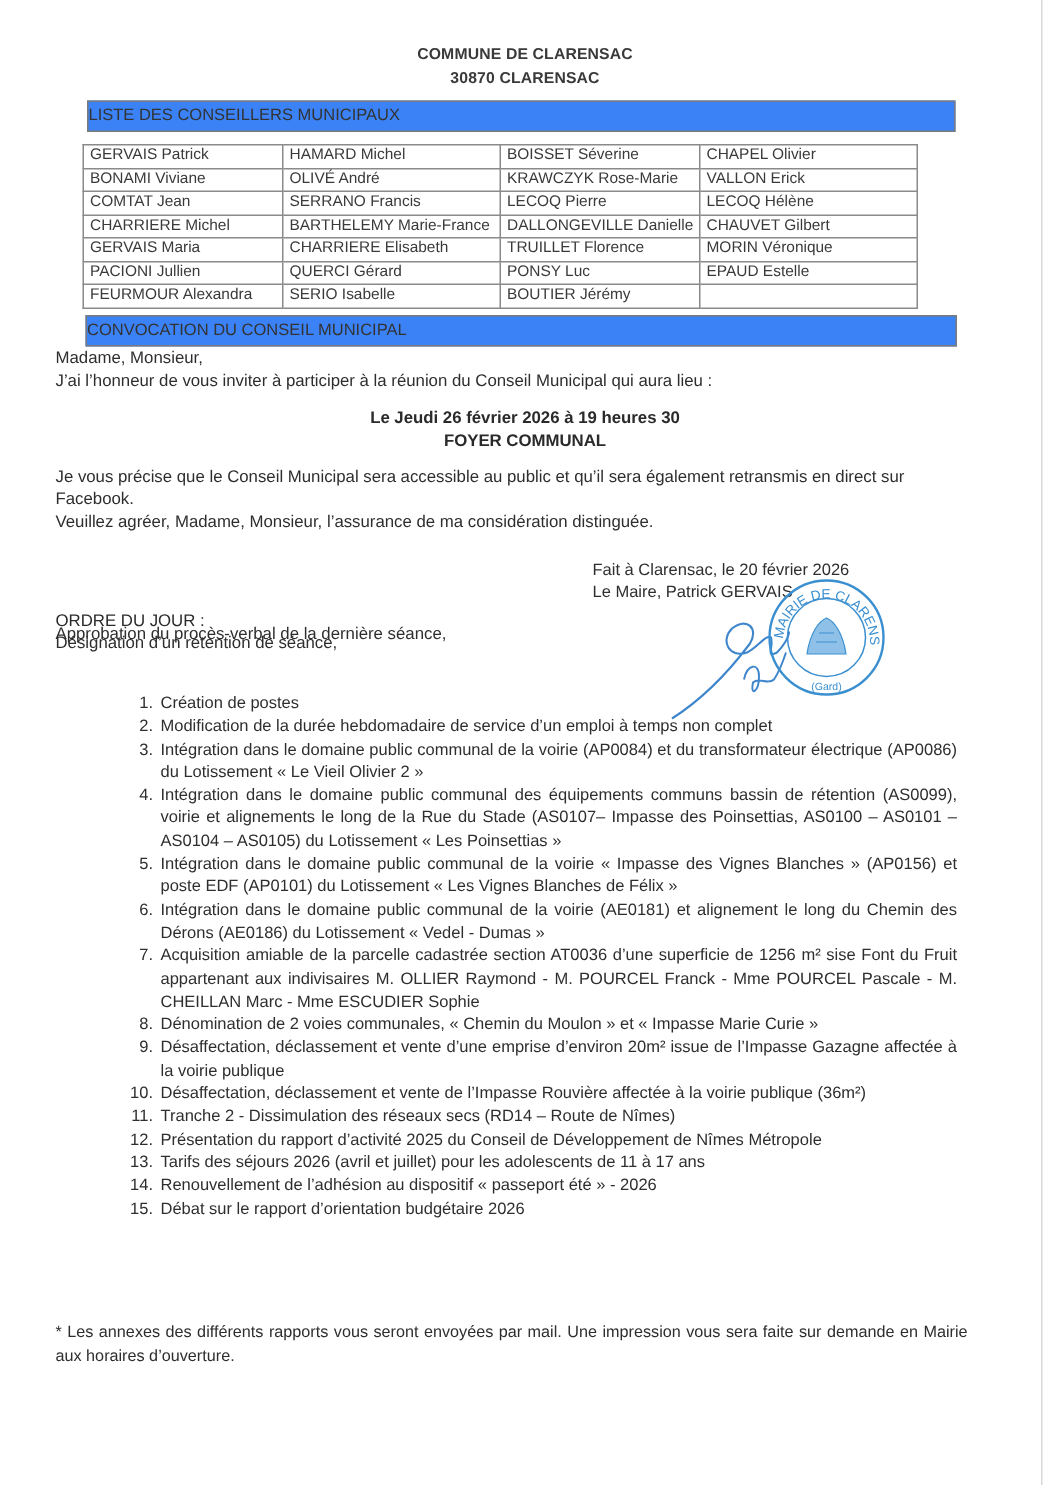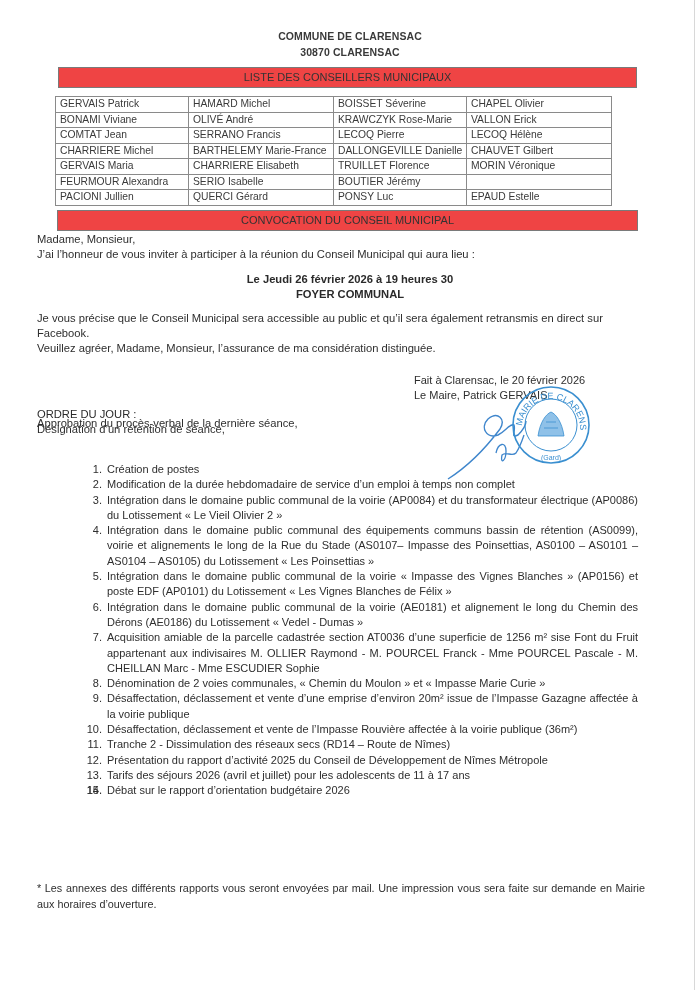--- a/index.html
+++ b/index.html
@@ -3,38 +3,38 @@
 <meta charset="utf-8">
 <style>
   html, body { margin: 0; padding: 0; }
   body {
     width: 700px; height: 990px; background: #ffffff; position: relative; overflow: hidden;
     font-family: "Liberation Sans", sans-serif; color: #2a2a2a;
   }
   .edge-line { position: absolute; left: 694px; top: 0; width: 1px; height: 990px; background: #d8d8d8; }
   .header { position: absolute; top: 28px; left: 0; width: 700px; text-align: center; font-size: 10.5px; font-weight: bold; line-height: 16px; color: #3a3a3a; letter-spacing: 0.1px; }
   .box-title {
-    position: absolute; border: 1px solid #7a7a7a; text-align: center; font-size: 11px; color: #333;
-    line-height: 19px; height: 19px; background: #ef4444;
+    position: absolute; border: 1px solid #7a7a7a; text-align: left; font-size: 11px; color: #333;
+    line-height: 19px; height: 19px; background: #3b82f6;
   }
   .box-list { left: 58px; top: 67px; width: 577px; }
   .box-conv { left: 57px; top: 210px; width: 579px; }
   table.council {
     position: absolute; left: 55px; top: 96px; border-collapse: collapse; font-size: 10.3px; color: #3a3a3a;
   }
   table.council td {
     border: 1px solid #8a8a8a; padding: 0 0 0 4px; height: 14.5px; line-height: 14px; white-space: nowrap;
   }
   table.council td.c1 { width: 128px; }
   table.council td.c2 { width: 140px; margin-left: 29px; }
   table.council td.c3 { width: 128px; }
   table.council td.c4 { width: 140px; }
   .p { position: absolute; font-size: 11.2px; line-height: 15px; color: #2e2e2e; }
   .center-bold { position: absolute; left: 0; width: 700px; text-align: center; font-weight: bold; font-size: 11.2px; line-height: 15px; color: #2a2a2a; }
-  .signature-block { position: absolute; left: 395px; top: 373px; font-size: 11px; line-height: 15px; color: #2e2e2e; margin-left: 19px; }
+  .signature-block { position: absolute; left: 395px; top: 373px; font-size: 11px; line-height: 15px; color: #2e2e2e; }
   .stamp { position: absolute; left: 510px; top: 384px; width: 82px; height: 82px; }
   .sig { position: absolute; left: 440px; top: 395px; width: 110px; height: 90px; }
   .ordre-title { position: absolute; left: 37px; top: 407px; font-weight: normal; font-size: 11.2px; line-height: 15px; color: #2a2a2a; text-align: center; }
   ol.agenda { position: absolute; left: 78px; top: 462px; margin: 0; padding: 0; list-style: none; width: 560px; font-size: 11px; line-height: 15.3px; color: #2e2e2e; }
   ol.agenda li { position: relative; padding-left: 29px; text-align: justify; margin: 0; }
   ol.agenda li .num { position: absolute; left: 0; top: 0; width: 24px; text-align: right; }
   .footnote { position: absolute; left: 37px; top: 880px; width: 608px; font-size: 10.8px; line-height: 16px; color: #2e2e2e; text-align: justify; }
 </style>
 </head>
 <body>
@@ -74,30 +74,30 @@
       <td class="c3">DALLONGEVILLE Danielle</td>
       <td class="c4">CHAUVET Gilbert</td>
     </tr>
     <tr>
       <td class="c1">GERVAIS Maria</td>
       <td class="c2">CHARRIERE Elisabeth</td>
       <td class="c3">TRUILLET Florence</td>
       <td class="c4">MORIN Véronique</td>
     </tr>
     <tr>
+      <td class="c1">PACIONI Jullien</td>
+      <td class="c2">QUERCI Gérard</td>
+      <td class="c3">PONSY Luc</td>
+      <td class="c4">EPAUD Estelle</td>
+    </tr>
+    <tr>
       <td class="c1">FEURMOUR Alexandra</td>
       <td class="c2">SERIO Isabelle</td>
       <td class="c3">BOUTIER Jérémy</td>
       <td class="c4"></td>
-    </tr>
-    <tr>
-      <td class="c1">PACIONI Jullien</td>
-      <td class="c2">QUERCI Gérard</td>
-      <td class="c3">PONSY Luc</td>
-      <td class="c4">EPAUD Estelle</td>
     </tr>
   </tbody>
 </table>
 
 <div class="box-title box-conv">CONVOCATION DU CONSEIL MUNICIPAL</div>
 
 <div class="p" style="left:37px; top:232px;">Madame, Monsieur,</div>
 <div class="p" style="left:37px; top:247px; width:620px;">J’ai l’honneur de vous inviter à participer à la réunion du Conseil Municipal qui aura lieu :</div>
 
 <div class="center-bold" style="top:272px;">Le Jeudi 26 février 2026 à 19 heures 30</div>
@@ -141,17 +141,17 @@
   <li><span class="num">4.</span><span>Intégration dans le domaine public communal des équipements communs bassin de rétention (AS0099), voirie et alignements le long de la Rue du Stade (AS0107– Impasse des Poinsettias, AS0100 – AS0101 – AS0104 – AS0105) du Lotissement « Les Poinsettias »</span></li>
   <li><span class="num">5.</span><span>Intégration dans le domaine public communal de la voirie « Impasse des Vignes Blanches » (AP0156) et poste EDF (AP0101) du Lotissement « Les Vignes Blanches de Félix »</span></li>
   <li><span class="num">6.</span><span>Intégration dans le domaine public communal de la voirie (AE0181) et alignement le long du Chemin des Dérons (AE0186) du Lotissement « Vedel - Dumas »</span></li>
   <li><span class="num">7.</span><span>Acquisition amiable de la parcelle cadastrée section AT0036 d’une superficie de 1256 m² sise Font du Fruit appartenant aux indivisaires M. OLLIER Raymond - M. POURCEL Franck - Mme POURCEL Pascale - M. CHEILLAN Marc - Mme ESCUDIER Sophie</span></li>
   <li><span class="num">8.</span><span>Dénomination de 2 voies communales, « Chemin du Moulon » et « Impasse Marie Curie »</span></li>
   <li><span class="num">9.</span><span>Désaffectation, déclassement et vente d’une emprise d’environ 20m² issue de l’Impasse Gazagne affectée à la voirie publique</span></li>
   <li><span class="num">10.</span><span>Désaffectation, déclassement et vente de l’Impasse Rouvière affectée à la voirie publique (36m²)</span></li>
   <li><span class="num">11.</span><span>Tranche 2 - Dissimulation des réseaux secs (RD14 – Route de Nîmes)</span></li>
   <li><span class="num">12.</span><span>Présentation du rapport d’activité 2025 du Conseil de Développement de Nîmes Métropole</span></li>
   <li><span class="num">13.</span><span>Tarifs des séjours 2026 (avril et juillet) pour les adolescents de 11 à 17 ans</span></li>
-  <li><span class="num">14.</span></li>
+  <li><span class="num">14.</span><span>Renouvellement de l’adhésion au dispositif « passeport été » - 2026</span></li>
   <li><span class="num">15.</span><span>Débat sur le rapport d’orientation budgétaire 2026</span></li>
 </ol>
 
 <div class="footnote">* Les annexes des différents rapports vous seront envoyées par mail. Une impression vous sera faite sur demande en Mairie aux horaires d’ouverture.</div>
 
 </body></html>

